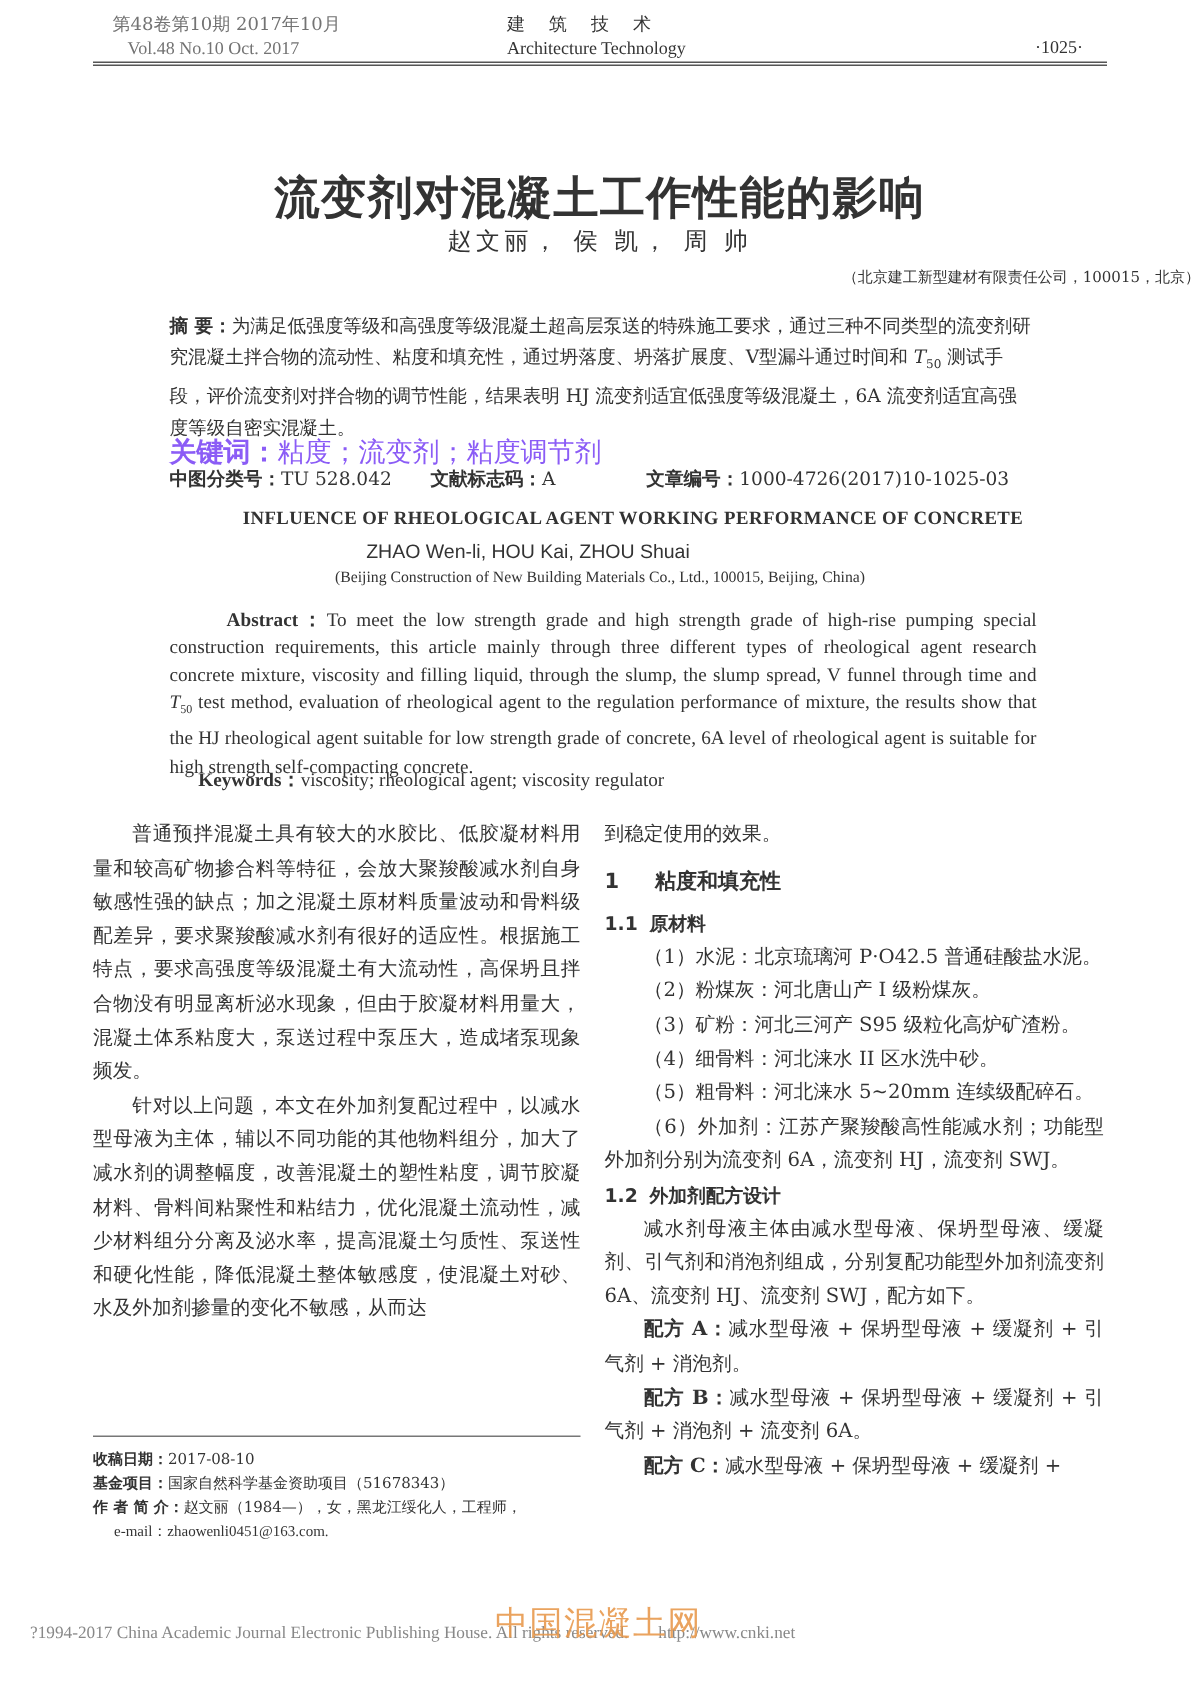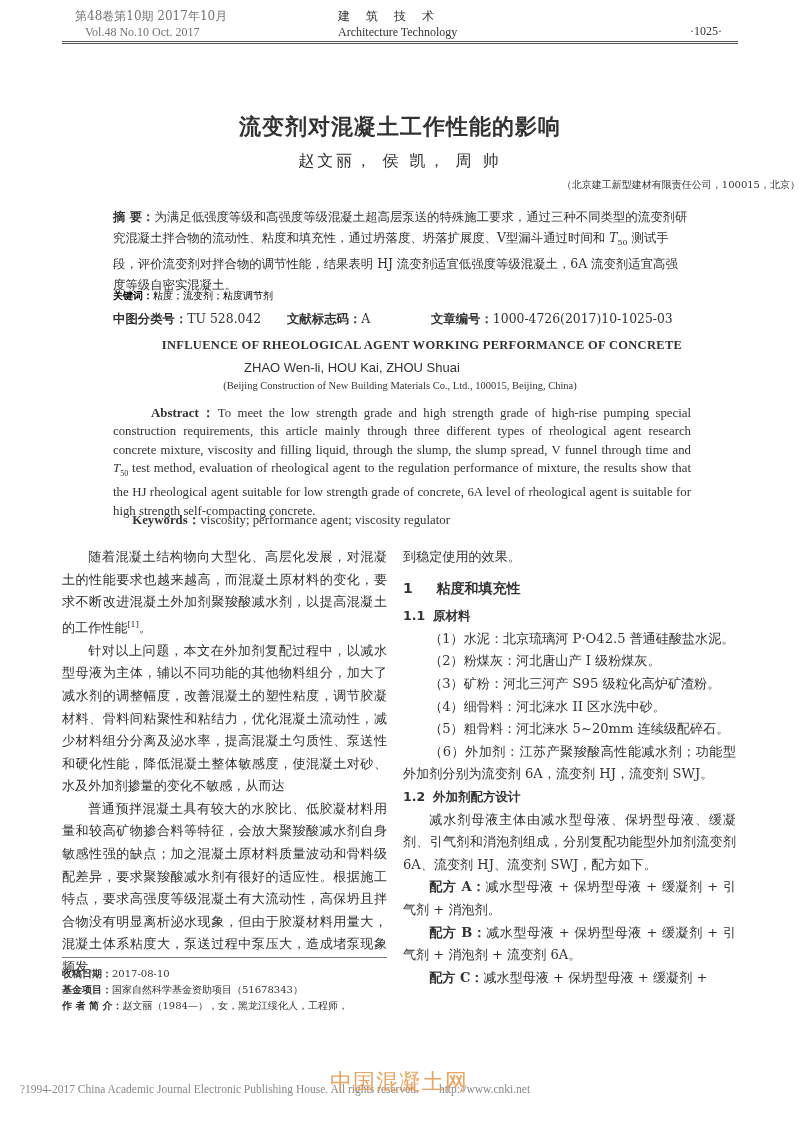--- a/index.html
+++ b/index.html
@@ -8,27 +8,27 @@
   .abs { position: absolute; }
   .hdr-left { left: 75px; top: 8px; font-size: 12px; line-height: 16px; color: #737373; }
   .hdr-left .en { padding-left: 10px; font-family: "Liberation Serif", serif; font-size: 12px; }
   .hdr-center { left: 338px; top: 8px; font-size: 12px; line-height: 16px; color: #333; }
   .hdr-center .cn { letter-spacing: 16px; }
   .hdr-center .en { font-family: "Liberation Serif", serif; font-size: 12px; }
   .hdr-page { left: 690px; top: 24px; font-size: 12px; font-family: "Liberation Serif", serif; color:#333; }
   .hdr-rule { left: 62px; top: 41px; width: 676px; height: 0; border-top: 1px solid #555; border-bottom: 1px solid #555; padding-top:1px; }
 
   .title { left: 0; width: 800px; top: 112px; text-align: center; font-family: "DejaVu Sans", sans-serif;
-           font-weight: bold; font-size: 22px; color: #333; letter-spacing: 1px; }
+           font-weight: bold; font-size: 30px; color: #333; letter-spacing: 1px; }
   .authors { left: 0; width: 800px; top: 151px; text-align: center; font-size: 16px; color:#333; letter-spacing: 3px; }
   .affil { left: 0; width: 800px; top: 178px; text-align: right; font-size: 10px; color:#333; }
 
   .cn-abs { left: 113px; width: 577px; top: 206px; font-size: 12.4px; line-height: 21px; color: #333; text-indent: 0; }
   .cn-abs b { font-family: "DejaVu Sans", sans-serif; }
-  .cn-kw { left: 113px; top: 289px; font-size: 10px; color:#000000; }
+  .cn-kw { left: 113px; top: 289px; font-size: 18px; color:#8b5cf6; }
   .cn-kw b, .cn-cls b { font-family: "DejaVu Sans", sans-serif; }
   .cn-cls { left: 113px; top: 311px; font-size: 12.4px; color:#333; width: 600px; }
   .cn-cls span.g { display: inline-block; }
 
   .en-title { left: 0; width: 800px; top: 338px; text-align: center; font-family: "Liberation Serif", serif;
               font-weight: bold; font-size: 12.5px; color:#333; letter-spacing: 0.3px; padding-left: 22px; }
   .en-authors { left: 0; width: 704px; top: 360px; text-align: center; font-family: "Liberation Sans", sans-serif; font-size: 13px; color:#333; }
   .en-affil { left: 0; width: 800px; top: 380px; text-align: center; font-family: "Liberation Serif", serif; font-size: 10.5px; color:#333; }
   .en-abs { left: 113px; width: 578px; top: 404px; font-family: "Liberation Serif", serif; font-size: 12.8px; line-height: 18.4px;
             text-align: justify; color:#333; text-indent: 0; }
@@ -91,27 +91,26 @@
 <div class="abs en-title">INFLUENCE OF RHEOLOGICAL AGENT WORKING PERFORMANCE OF CONCRETE</div>
 <div class="abs en-authors">ZHAO Wen-li, HOU Kai, ZHOU Shuai</div>
 <div class="abs en-affil">(Beijing Construction of New Building Materials Co., Ltd., 100015, Beijing, China)</div>
 
 <div class="abs en-abs">
   &nbsp;&nbsp;&nbsp;&nbsp;&nbsp;&nbsp;<b>Abstract：</b><span>To meet the low strength grade and high strength grade of high-rise pumping special construction requirements, this article mainly through three different types of rheological agent research concrete mixture, viscosity and filling liquid, through the slump, the slump spread, V funnel through time and</span>
   <i class="T"><span>T</span><sub>50</sub></i>
   <span>test method, evaluation of rheological agent to the regulation performance of mixture, the results show that the HJ rheological agent suitable for low strength grade of concrete, 6A level of rheological agent is suitable for high strength self-compacting concrete.</span>
 </div>
 <div class="abs en-kw">
-  &nbsp;&nbsp;&nbsp;&nbsp;&nbsp;&nbsp;<b>Keywords：</b><span>viscosity; performance agent; viscosity regulator</span>
+  &nbsp;&nbsp;&nbsp;&nbsp;&nbsp;&nbsp;<b>Keywords：</b><span>viscosity; rheological agent; viscosity regulator</span>
 </div>
 
 <div class="abs col col-left">
-  <p><span>随着混凝土结构物向大型化、高层化发展，对混凝土的性能要求也越来越高，而混凝土原材料的变化，要求不断改进混凝土外加剂聚羧酸减水剂，以提高混凝土的工作性能</span><sup>[1]</sup><span>。</span></p>
+  <p>普通预拌混凝土具有较大的水胶比、低胶凝材料用量和较高矿物掺合料等特征，会放大聚羧酸减水剂自身敏感性强的缺点；加之混凝土原材料质量波动和骨料级配差异，要求聚羧酸减水剂有很好的适应性。根据施工特点，要求高强度等级混凝土有大流动性，高保坍且拌合物没有明显离析泌水现象，但由于胶凝材料用量大，混凝土体系粘度大，泵送过程中泵压大，造成堵泵现象频发。</p>
   <p>针对以上问题，本文在外加剂复配过程中，以减水型母液为主体，辅以不同功能的其他物料组分，加大了减水剂的调整幅度，改善混凝土的塑性粘度，调节胶凝材料、骨料间粘聚性和粘结力，优化混凝土流动性，减少材料组分分离及泌水率，提高混凝土匀质性、泵送性和硬化性能，降低混凝土整体敏感度，使混凝土对砂、水及外加剂掺量的变化不敏感，从而达</p>
-  <p>普通预拌混凝土具有较大的水胶比、低胶凝材料用量和较高矿物掺合料等特征，会放大聚羧酸减水剂自身敏感性强的缺点；加之混凝土原材料质量波动和骨料级配差异，要求聚羧酸减水剂有很好的适应性。根据施工特点，要求高强度等级混凝土有大流动性，高保坍且拌合物没有明显离析泌水现象，但由于胶凝材料用量大，混凝土体系粘度大，泵送过程中泵压大，造成堵泵现象频发。</p>
 </div>
 
 <div class="abs col col-right">
   <p class="noind">到稳定使用的效果。</p>
   <p class="h1"><span class="num">1</span><span>粘度和填充性</span></p>
   <p class="h2"><span class="num">1.1</span><span>原材料</span></p>
   <p>（1）水泥：北京琉璃河 P·O42.5 普通硅酸盐水泥。</p>
   <p>（2）粉煤灰：河北唐山产 I 级粉煤灰。</p>
   <p>（3）矿粉：河北三河产 S95 级粒化高炉矿渣粉。</p>
   <p>（4）细骨料：河北涞水 II 区水洗中砂。</p>
@@ -122,18 +121,19 @@
   <p><b>配方 A：</b><span>减水型母液 + 保坍型母液 + 缓凝剂 + 引气剂 + 消泡剂。</span></p>
   <p><b>配方 B：</b><span>减水型母液 + 保坍型母液 + 缓凝剂 + 引气剂 + 消泡剂 + 流变剂 6A。</span></p>
   <p><b>配方 C：</b><span>减水型母液 + 保坍型母液 + 缓凝剂 +</span></p>
 </div>
 
 <div class="abs foot-rule"></div>
 <div class="abs foot">
   <div><b>收稿日期：</b><span>2017-08-10</span></div>
   <div><b>基金项目：</b><span>国家自然科学基金资助项目（51678343）</span></div>
   <div><b>作 者 简 介：</b><span>赵文丽（1984—），女，黑龙江绥化人，工程师，</span></div>
+  <div class="ind">e-mail：zhaowenli0451@163.com.</div>
 </div>
 
 <div class="abs copyright">
   <span>?1994-2017 China Academic Journal Electronic Publishing House. All rights reserved.</span><span class="url">http://www.cnki.net</span>
 </div>
 <div class="abs watermark">中国混凝土网</div>
 
 </body></html>

